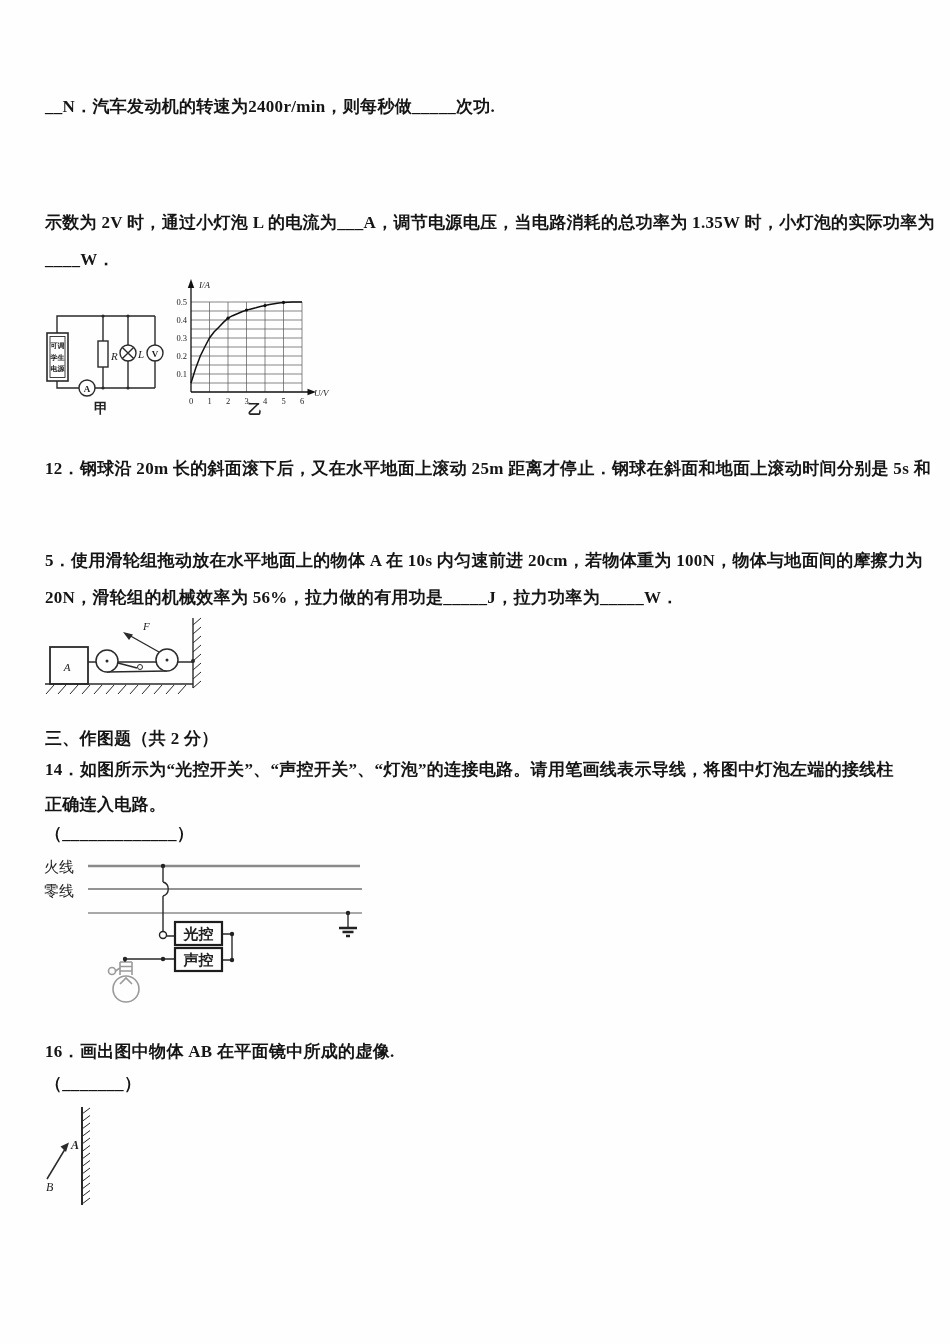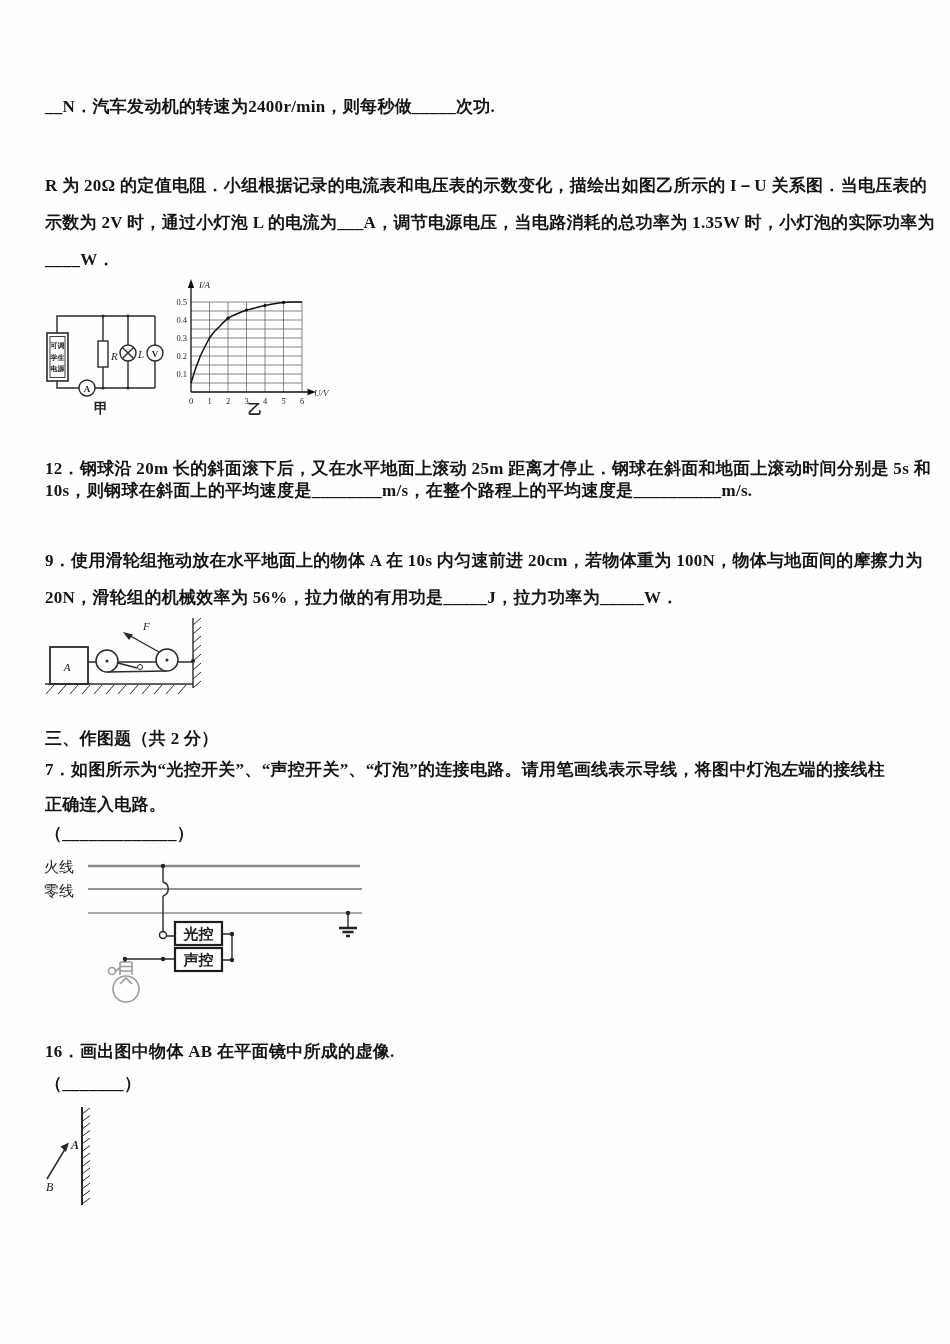--- a/index.html
+++ b/index.html
@@ -14,21 +14,20 @@
   .axis{stroke:#111;stroke-width:1.3;fill:none;}
   .curve{stroke:#111;stroke-width:1.5;fill:none;}
   .gray{stroke:#9a9a9a;fill:none;}
 </style>
 </head>
 <body>
 
 <div id="page">
 
   <div class="line" style="top:95px">__N．汽车发动机的转速为2400r/min，则每秒做_____次功.</div>
-  <div class="line" style="top:174px">R 为 20Ω 的定值电阻．小组根据记录的电流表和电压表的示数变化，描绘出如图乙所示的 I－U 关系图．当电压表的</div>
   <div class="line" style="top:211px">示数为 2V 时，通过小灯泡 L 的电流为___A，调节电源电压，当电路消耗的总功率为 1.35W 时，小灯泡的实际功率为</div>
   <div class="line" style="top:248px">____W．</div>
 
   <div class="fig" style="left:38px;top:272px">
     <svg width="300" height="150" viewBox="0 0 300 150">
 
       <g>
         <path class="wire" d="M19,61 V44 H117 M19,109 V116 H41 M57,116 H117"></path>
         <rect x="9" y="61" width="21" height="48" fill="none" stroke="#2a2a2a" stroke-width="1.6"></rect>
         <rect x="12" y="64.5" width="15" height="41" fill="none" stroke="#2a2a2a" stroke-width="0.9"></rect>
@@ -82,22 +81,21 @@
         <text x="208.5" y="131.5" font-size="8.5" text-anchor="middle">3</text>
         <text x="227" y="131.5" font-size="8.5" text-anchor="middle">4</text>
         <text x="245.5" y="131.5" font-size="8.5" text-anchor="middle">5</text>
         <text x="264" y="131.5" font-size="8.5" text-anchor="middle">6</text>
         <text x="217" y="142" font-size="14" font-weight="bold" text-anchor="middle">乙</text>
       </g>
     </svg>
   </div>
 
   <div class="line" style="top:457px">12．钢球沿 20m 长的斜面滚下后，又在水平地面上滚动 25m 距离才停止．钢球在斜面和地面上滚动时间分别是 5s 和</div>
-  <div class="line" style="top:479px">10s，则钢球在斜面上的平均速度是________m/s，在整个路程上的平均速度是__________m/s.</div>
-  <div class="line" style="top:549px">9．使用滑轮组拖动放在水平地面上的物体 A 在 10s 内匀速前进 20cm，若物体重为 100N，物体与地面间的摩擦力为</div>
+  <div class="line" style="top:549px">5．使用滑轮组拖动放在水平地面上的物体 A 在 10s 内匀速前进 20cm，若物体重为 100N，物体与地面间的摩擦力为</div>
   <div class="line" style="top:586px">20N，滑轮组的机械效率为 56%，拉力做的有用功是_____J，拉力功率为_____W．</div>
 
   <div class="fig" style="left:40px;top:612px">
     <svg width="170" height="100" viewBox="0 0 170 100">
 
       <path class="wire" d="M5,72 H153"></path>
       <g stroke="#2a2a2a" stroke-width="1">
         <path d="M14,73 L6,82 M26,73 L18,82 M38,73 L30,82 M50,73 L42,82 M62,73 L54,82 M74,73 L66,82 M86,73 L78,82 M98,73 L90,82 M110,73 L102,82 M122,73 L114,82 M134,73 L126,82 M146,73 L138,82"></path>
       </g>
 
@@ -119,21 +117,21 @@
         <circle cx="127" cy="48" r="1.5" fill="#2a2a2a"></circle>
       <circle cx="153" cy="49" r="2" fill="#2a2a2a"></circle>
 
       <path class="wire" d="M119,40 L87,22"></path>
       <path d="M83,20 L93,22.5 L89,28 Z" fill="#2a2a2a"></path>
       <text x="103" y="18" font-size="11" font-style="italic">F</text>
     </svg>
   </div>
 
   <div class="line" style="top:727px">三、作图题（共 2 分）</div>
-  <div class="line" style="top:758px">7．如图所示为“光控开关”、“声控开关”、“灯泡”的连接电路。请用笔画线表示导线，将图中灯泡左端的接线柱</div>
+  <div class="line" style="top:758px">14．如图所示为“光控开关”、“声控开关”、“灯泡”的连接电路。请用笔画线表示导线，将图中灯泡左端的接线柱</div>
   <div class="line" style="top:793px">正确连入电路。</div>
   <div class="line" style="top:822px">（_____________）</div>
 
   <div class="fig" style="left:40px;top:850px">
     <svg width="330" height="165" viewBox="0 0 330 165">
       <text x="4" y="22" font-size="15" fill="#4a4a4a">火线</text>
       <text x="4" y="46" font-size="15" fill="#4a4a4a">零线</text>
       <path d="M48,16 H320" stroke="#8a8a8a" stroke-width="2.4" fill="none"></path>
       <path d="M48,39 H322" stroke="#6f6f6f" stroke-width="1.4" fill="none"></path>
       <path d="M48,63 H322" stroke="#555" stroke-width="1.2" fill="none"></path>

